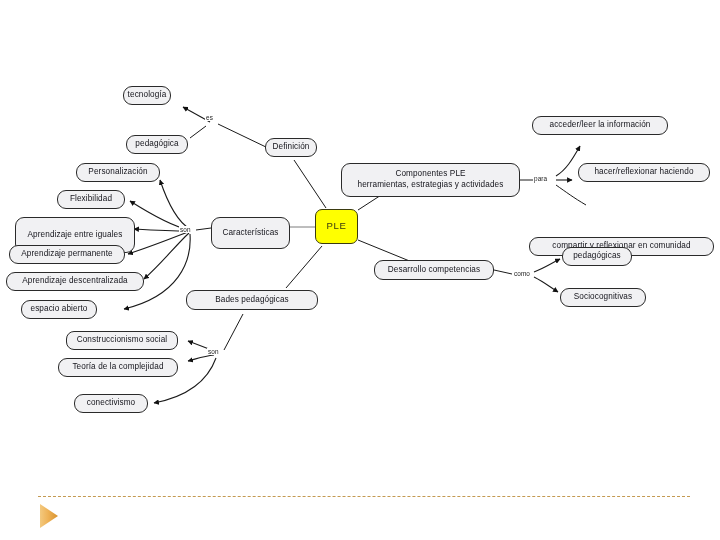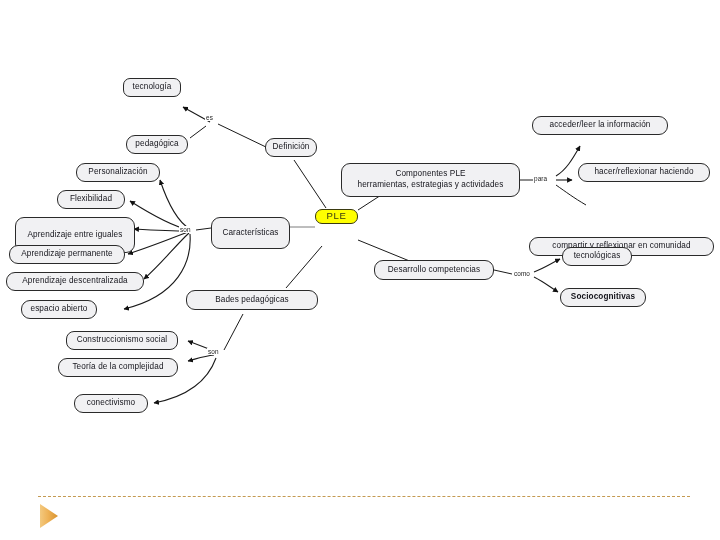--- a/index.html
+++ b/index.html
@@ -143,21 +143,21 @@
       <path d="M 494 270 L 512 274" stroke-width="1"></path>
 
       <path d="M 534 272 C 544 268 550 264 560 259" stroke-width="1.1" marker-end="url(#arw)"></path>
 
       <path d="M 534 277 C 544 282 550 287 558 292" stroke-width="1.1" marker-end="url(#arw)"></path>
     </g>
 
     <polygon id="footer-triangle-shape" points="40,504 40,528 58,516" fill="url(#triGrad)"></polygon>
   </svg>
 
-  <div class="node" style="left:123px; top:78px; width:58px; height:19px;border-radius:7px;">tecnología</div>
+  <div class="node" style="left:123px; top:86px; width:48px; height:19px;">tecnología</div>
 
   <div class="node" style="left:126px; top:135px; width:62px; height:19px;">pedagógica</div>
 
   <div class="node" style="left:265px; top:138px; width:52px; height:19px;">Definición</div>
 
   <span class="edge-label" style="left:205px; top:114px;">es</span>
 
   <div class="node" style="left:211px; top:217px; width:79px; height:32px;">Características</div>
 
   <span class="edge-label" style="left:179px; top:226px;">son</span>
@@ -177,38 +177,38 @@
   <div class="node" style="left:186px; top:290px; width:132px; height:20px;">Bades pedagógicas</div>
 
   <span class="edge-label" style="left:207px; top:348px;">son</span>
 
   <div class="node" style="left:66px; top:331px; width:112px; height:19px;border-radius:8px;">Construccionismo social</div>
 
   <div class="node" style="left:58px; top:358px; width:120px; height:19px;">Teoría de la complejidad</div>
 
   <div class="node" style="left:74px; top:394px; width:74px; height:19px;">conectivismo</div>
 
-  <div class="node central" style="left:315px; top:209px; width:43px; height:15px;">PLE</div>
+  <div class="node central" style="left:315px; top:209px; width:43px; height:35px;">PLE</div>
 
   <div class="node two-line" style="left:341px; top:163px; width:179px; height:34px; flex-direction:column;">
     <span>Componentes PLE</span>
     <span>herramientas, estrategias y actividades</span>
   </div>
 
   <span class="edge-label" style="left:533px; top:175px;">para</span>
 
   <div class="node" style="left:532px; top:116px; width:136px; height:19px;">acceder/leer la información</div>
 
   <div class="node" style="left:578px; top:163px; width:132px; height:19px;">hacer/reflexionar haciendo</div>
 
   <div class="node" style="left:529px; top:203px; width:185px; height:19px;margin-top:34px;">compartir y reflexionar en comunidad</div>
 
   <div class="node" style="left:374px; top:260px; width:120px; height:20px;">Desarrollo competencias</div>
 
   <span class="edge-label" style="left:513px; top:270px;">como</span>
 
-  <div class="node" style="left:562px; top:247px; width:70px; height:19px;">tecnológicas</div>
-
-  <div class="node" style="left:560px; top:288px; width:86px; height:19px;font-weight:bold;">Sociocognitivas</div>
+  <div class="node" style="left:562px; top:247px; width:70px; height:19px;">pedagógicas</div>
+
+  <div class="node" style="left:560px; top:288px; width:86px; height:19px;">Sociocognitivas</div>
 
   <div id="footer-rule"></div>
 
 </div>
 
 </body></html>

